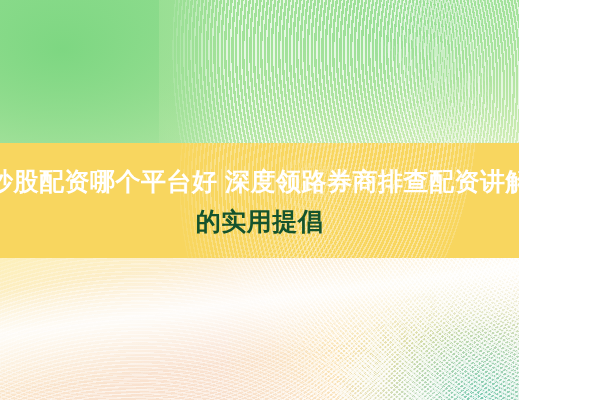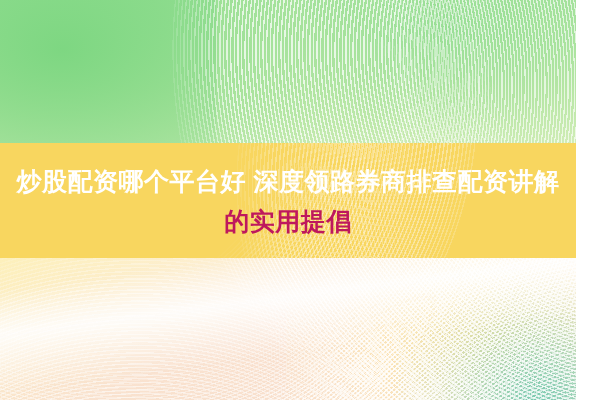--- a/index.html
+++ b/index.html
@@ -3,21 +3,21 @@
 <meta charset="utf-8">
 <title>Banner</title>
 <style>
   html, body {
     margin: 0;
     padding: 0;
     background: #ffffff;
   }
   #stage {
     position: relative;
-    width: 576px;
+    width: 519px;
     height: 400px;
     overflow: hidden;
     font-family: "Liberation Sans", "DejaVu Sans", sans-serif;
     text-decoration: underline;
   }
 
   
   .bg-base {
     position: absolute;
     inset: 0;
@@ -321,21 +321,21 @@
     font-weight: 700;
     font-size: 25px;
     line-height: 40px;
     letter-spacing: 0.5px;
     text-align: center;
     white-space: nowrap;
   }
   .headline-l2 {
     position: relative;
     z-index: 2;
-    color: #be185d;
+    color: #14532d;
     font-weight: 700;
     font-size: 25px;
     line-height: 40px;
     letter-spacing: 0.5px;
     text-align: center;
     white-space: nowrap;
   }
 </style>
 </head>
 <body>

